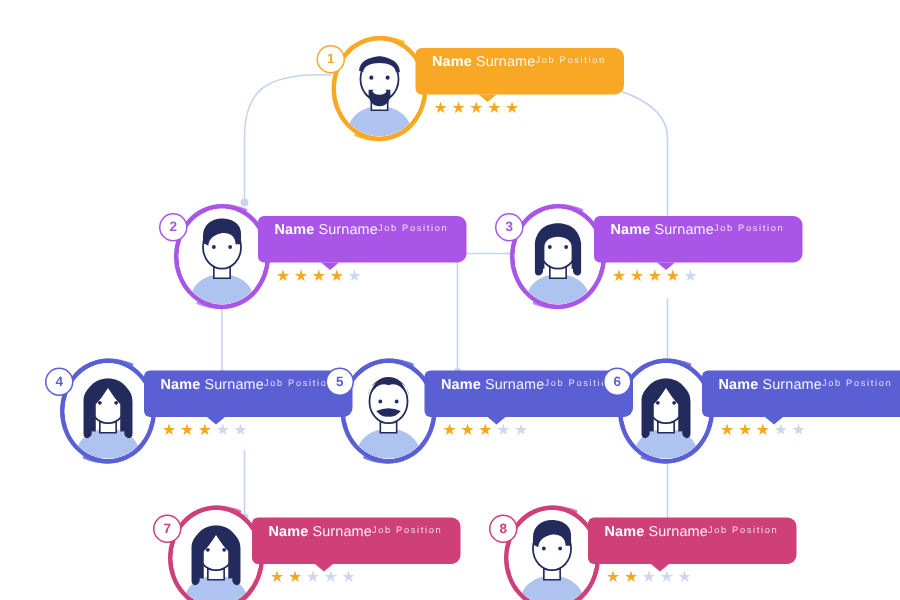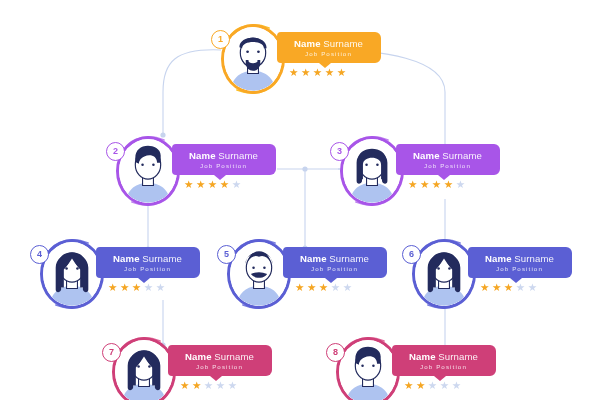--- a/index.html
+++ b/index.html
@@ -75,21 +75,20 @@
     position: absolute;
     left: 62px;
     top: 14px;
     height: 31px;
     min-width: 104px;
     padding: 4px 12px 4px 11px;
     border-radius: 4px 6px 6px 4px;
     color: #ffffff;
     z-index: 4;
     display: flex;
-    flex-direction: column;
     justify-content: center;
     text-align: center;
   }
   .label:after {
     content: "";
     position: absolute;
     left: 42px;
     bottom: -5px;
     width: 0; height: 0;
     border-left: 6px solid transparent;

